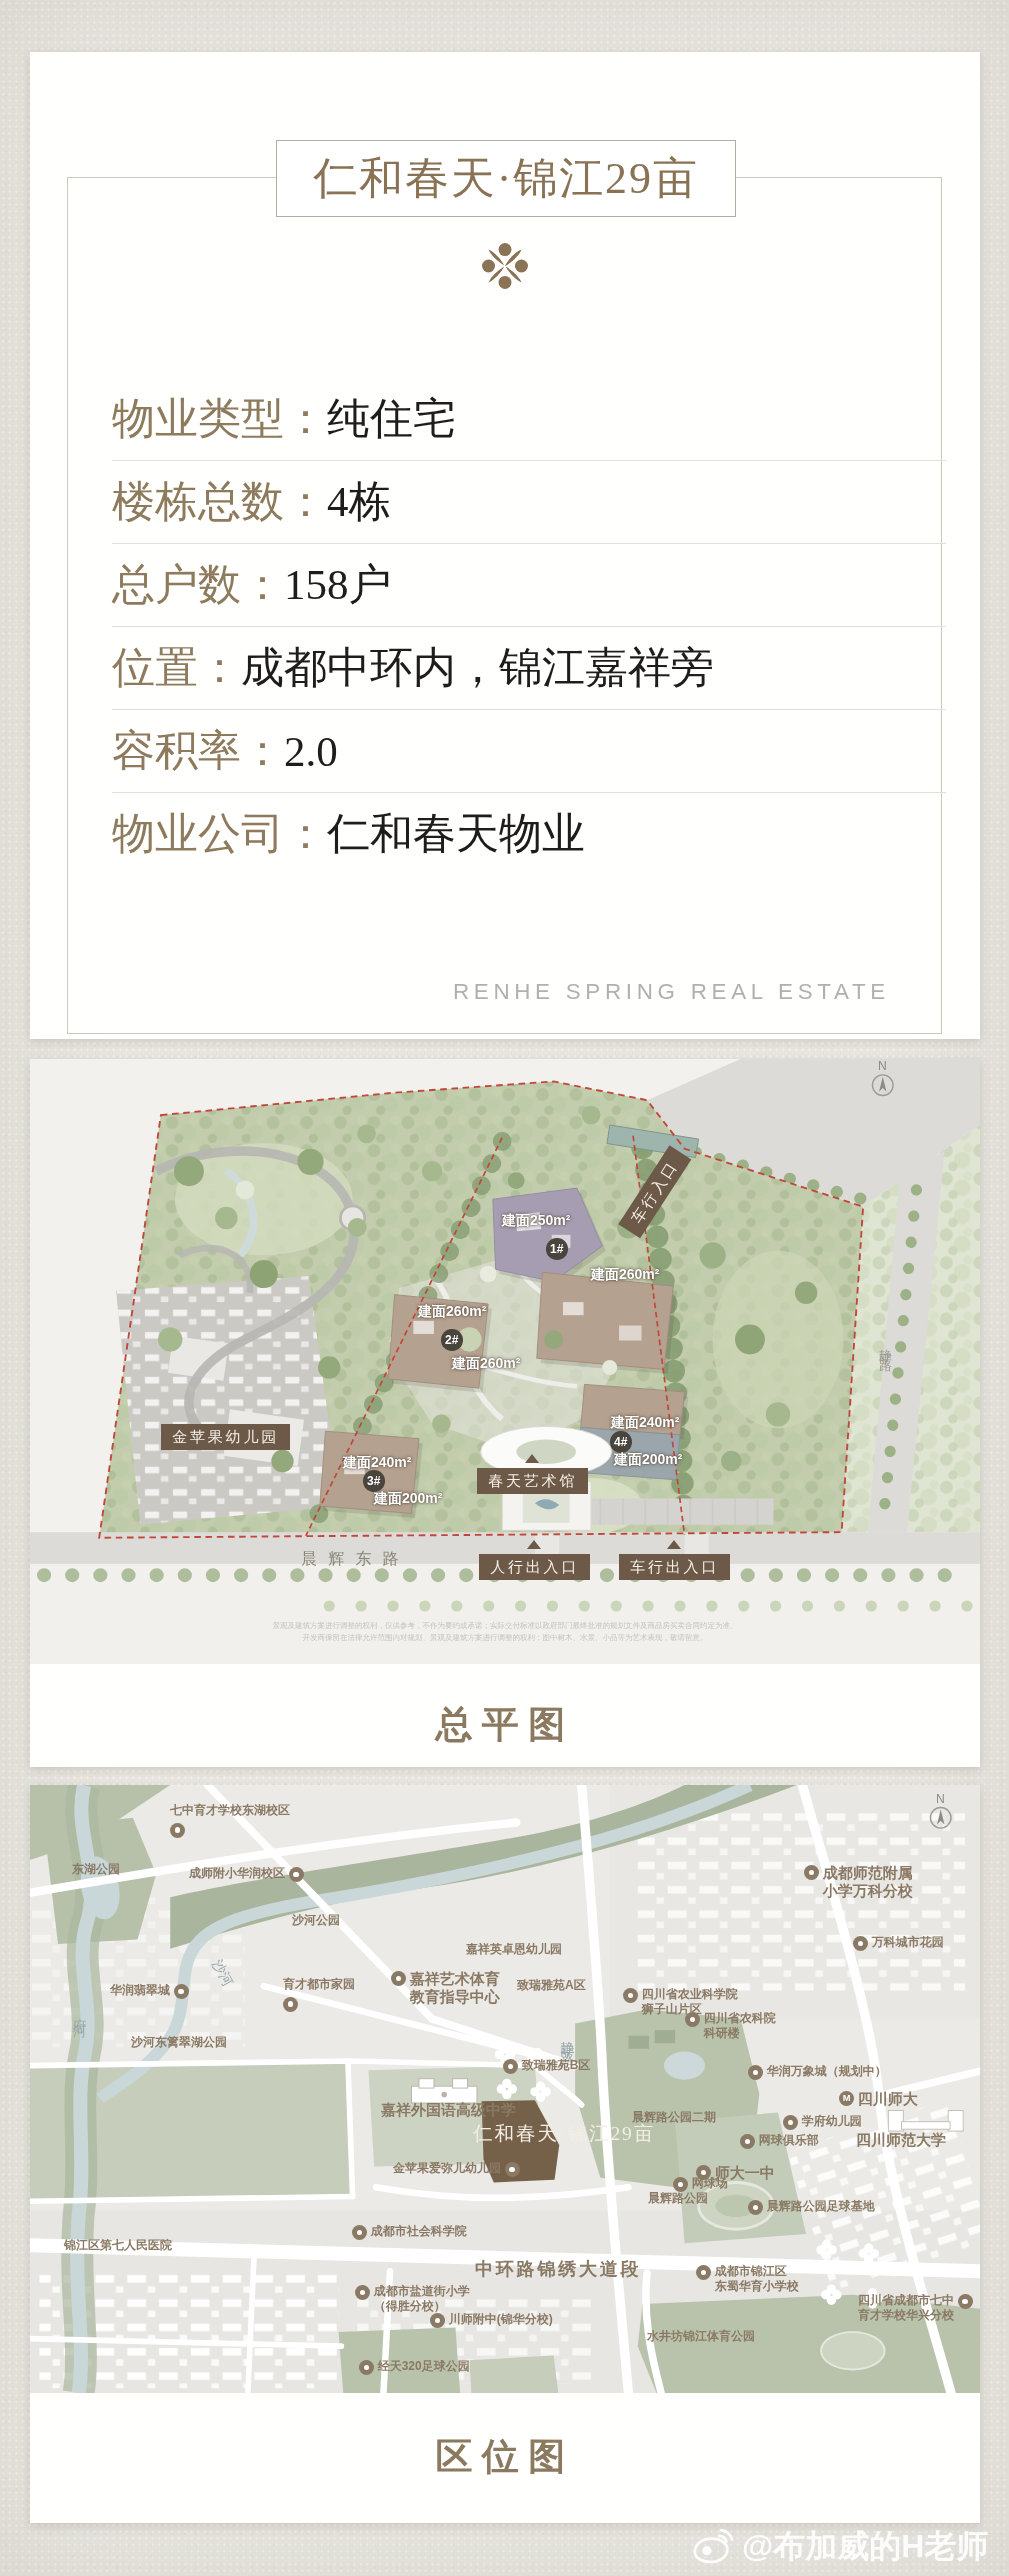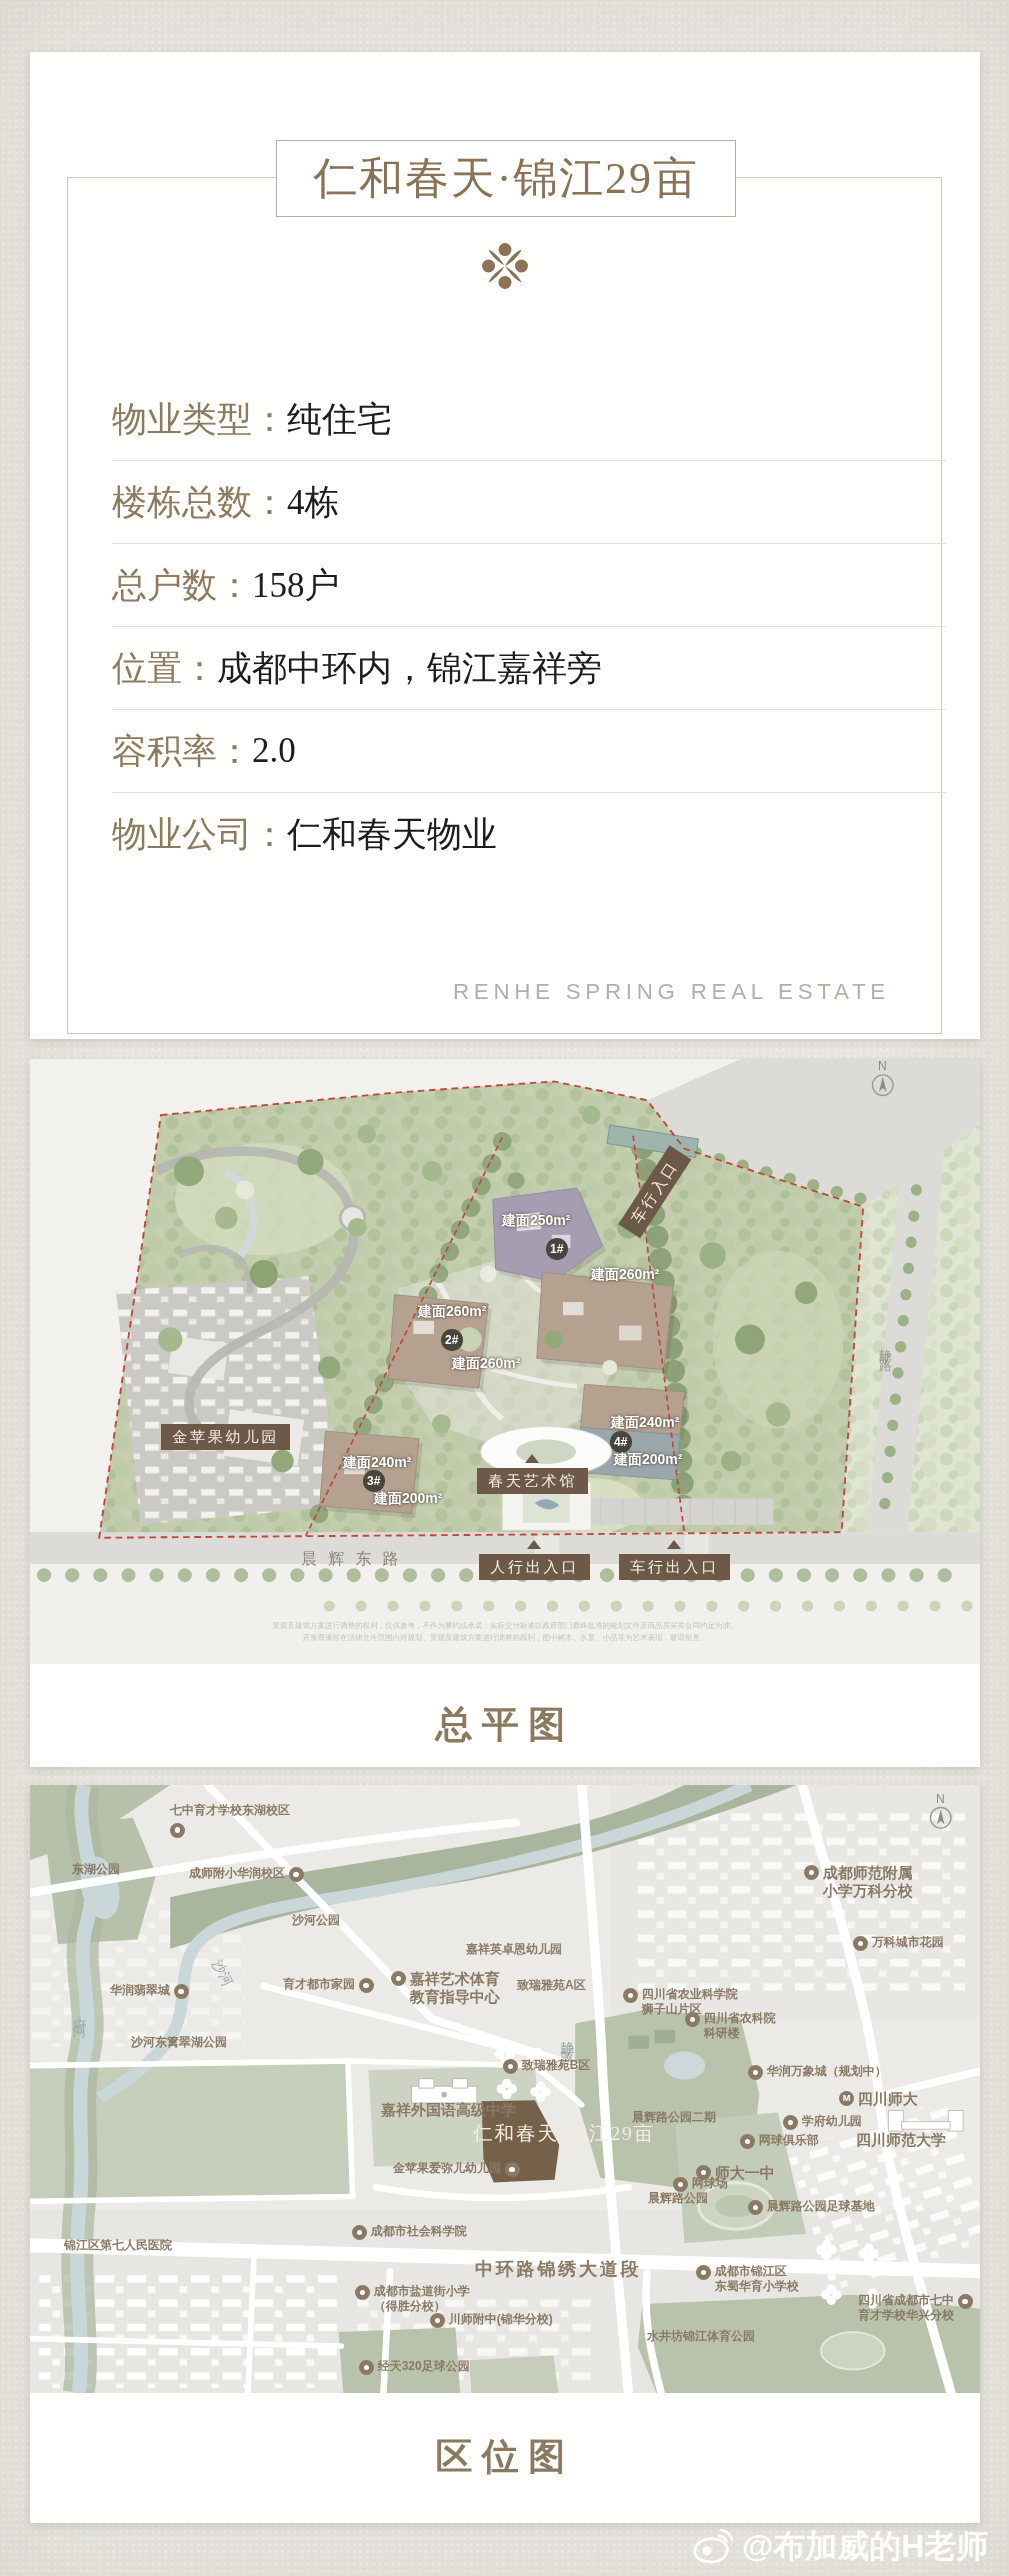--- a/index.html
+++ b/index.html
@@ -12,21 +12,21 @@
     font-family:"Liberation Serif","DejaVu Serif",serif;}
   .card{position:absolute;background:#fffffe;box-shadow:0 2.8px 9.3px rgba(80,70,55,.18);}
   
   .info-card{left:30px;top:52px;width:950px;height:987px;}
   .inner-border{position:absolute;left:37px;top:125px;width:873px;height:855px;border:0.9px solid #cdc7bd;}
   .title-box{position:absolute;left:246px;top:88px;width:458px;height:75px;background:#fff;
     border:0.9px solid #b5ad9f;display:flex;align-items:center;justify-content:center;}
   .title-box h1{margin:0;font-size:44px;font-weight:normal;color:#8a7355;letter-spacing:1.9px;}
   .flower{position:absolute;left:449px;top:188px;width:52px;height:52px;}
   .rows{position:absolute;left:82px;top:326px;width:834px;}
-  .info-row{height:82px;display:flex;align-items:center;border-bottom:0.9px solid #e3dfd8;font-size:35px;}
+  .info-row{height:82px;display:flex;align-items:center;border-bottom:0.9px solid #e3dfd8;font-size:43px;}
   .info-row:last-child{border-bottom:none;}
   .row-label{color:#8e7a5c;}
   .row-value{color:#1f1d1a;}
   .brand-en{position:absolute;right:90px;top:927px;font-family:"Liberation Sans","DejaVu Sans",sans-serif;
     font-size:22.4px;letter-spacing:4.7px;color:#b3b0ab;}
   
   .siteplan-card{left:30px;top:1059px;width:950px;height:708px;}
   .locmap-card{left:30px;top:1785px;width:950px;height:738px;}
   .map-area{position:absolute;left:0;top:0;width:950px;}
   .site-area{height:605px;} .loc-area{height:608px;}
@@ -422,21 +422,21 @@
             <span class="tx">
               <div>府河</div>
             </span>
           </div>
           <div class="l-poi sm icon-r" style="left: 80px; top: 198px;">
             <span class="tx">
               <div>华润翡翠城</div>
             </span>
             <span class="ico"></span>
           </div>
-          <div class="l-poi sm icon-r" style="left: 253px; top: 192px;">
+          <div class="l-poi sm icon-r" style="left: 253px; top: 192px; flex-direction: column;">
             <span class="tx">
               <div>育才都市家园</div>
             </span>
             <span class="ico"></span>
           </div>
           <div class="l-poi icon-l" style="left: 361px; top: 185px;">
             <span class="ico"></span>
             <span class="tx">
               <div>嘉祥艺术体育</div>
               <div>教育指导中心</div>

